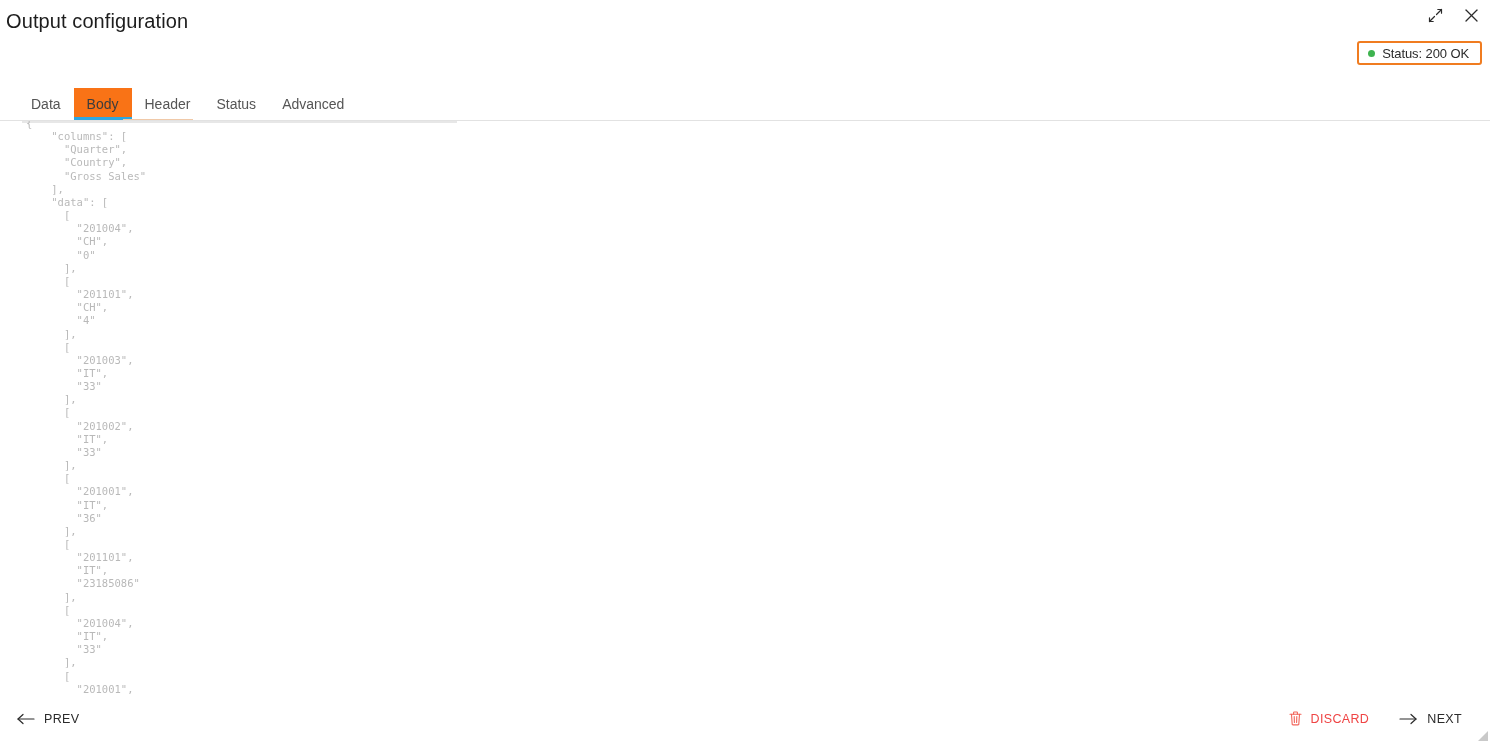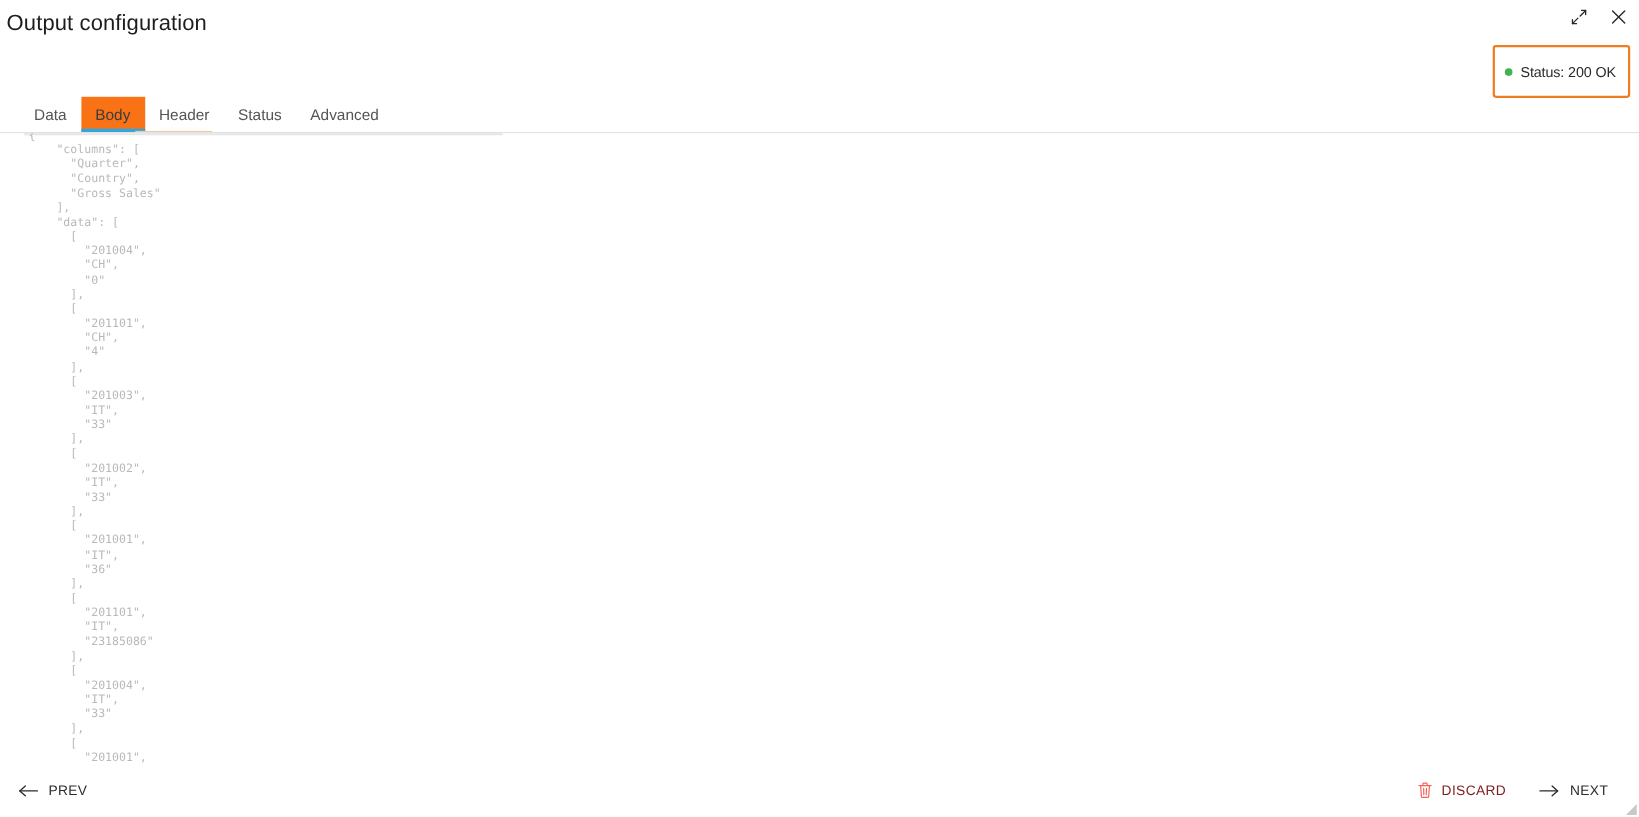--- a/index.html
+++ b/index.html
@@ -59,21 +59,21 @@
     color: #2e2e2e;
     white-space: nowrap;
     letter-spacing: -0.05px;
   }
 
   
   .status-badge {
     position: absolute;
     right: 8px;
     top: 41px;
-    height: 48px;
+    height: 24px;
     border: 2px solid #f07c20;
     border-radius: 3px;
     display: flex;
     align-items: center;
     gap: 7px;
     padding: 0 11px 0 9px;
     background: #ffffff;
   }
   .status-dot {
     width: 7px;
@@ -196,21 +196,21 @@
     gap: 9px;
     font-size: 12.5px;
     letter-spacing: 0.35px;
     cursor: pointer;
     color: #2b2b2b;
     background: none;
     border: none;
     padding: 3px 2px;
     font-family: "Liberation Sans", sans-serif;
   }
-  .fbtn.danger { color: #7f1d1d; }
+  .fbtn.danger { color: #ef4444; }
   .fbtn svg { display: block; }
 
   .resize-handle {
     position: absolute;
     right: 2px;
     bottom: 2px;
     width: 12px;
     height: 12px;
     cursor: nwse-resize;
   }

